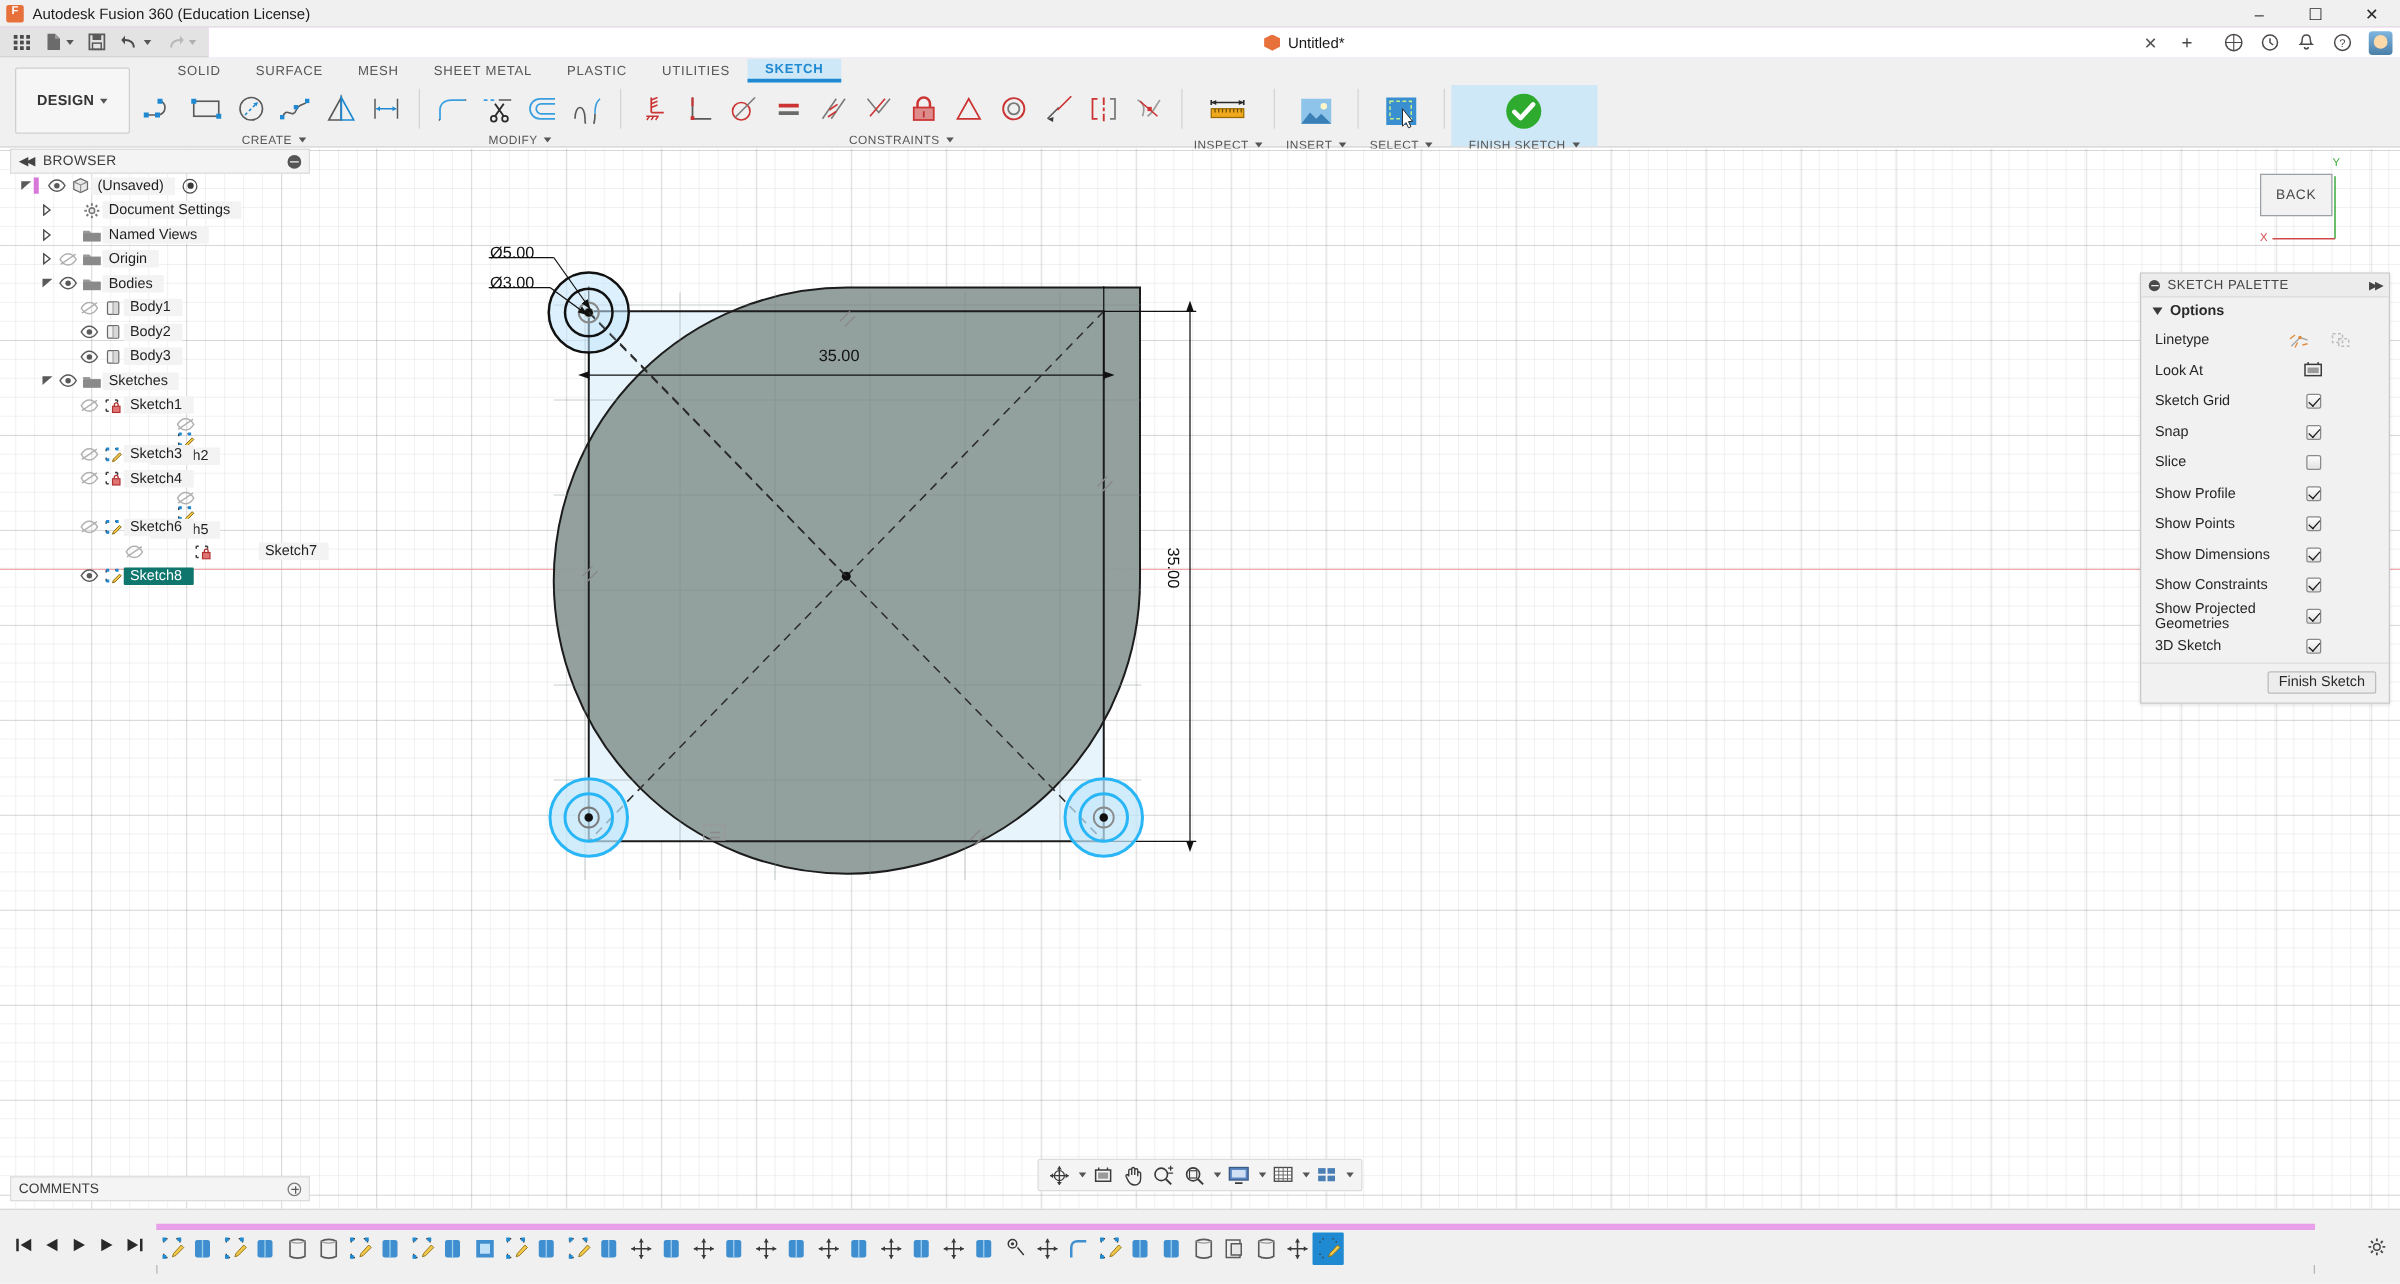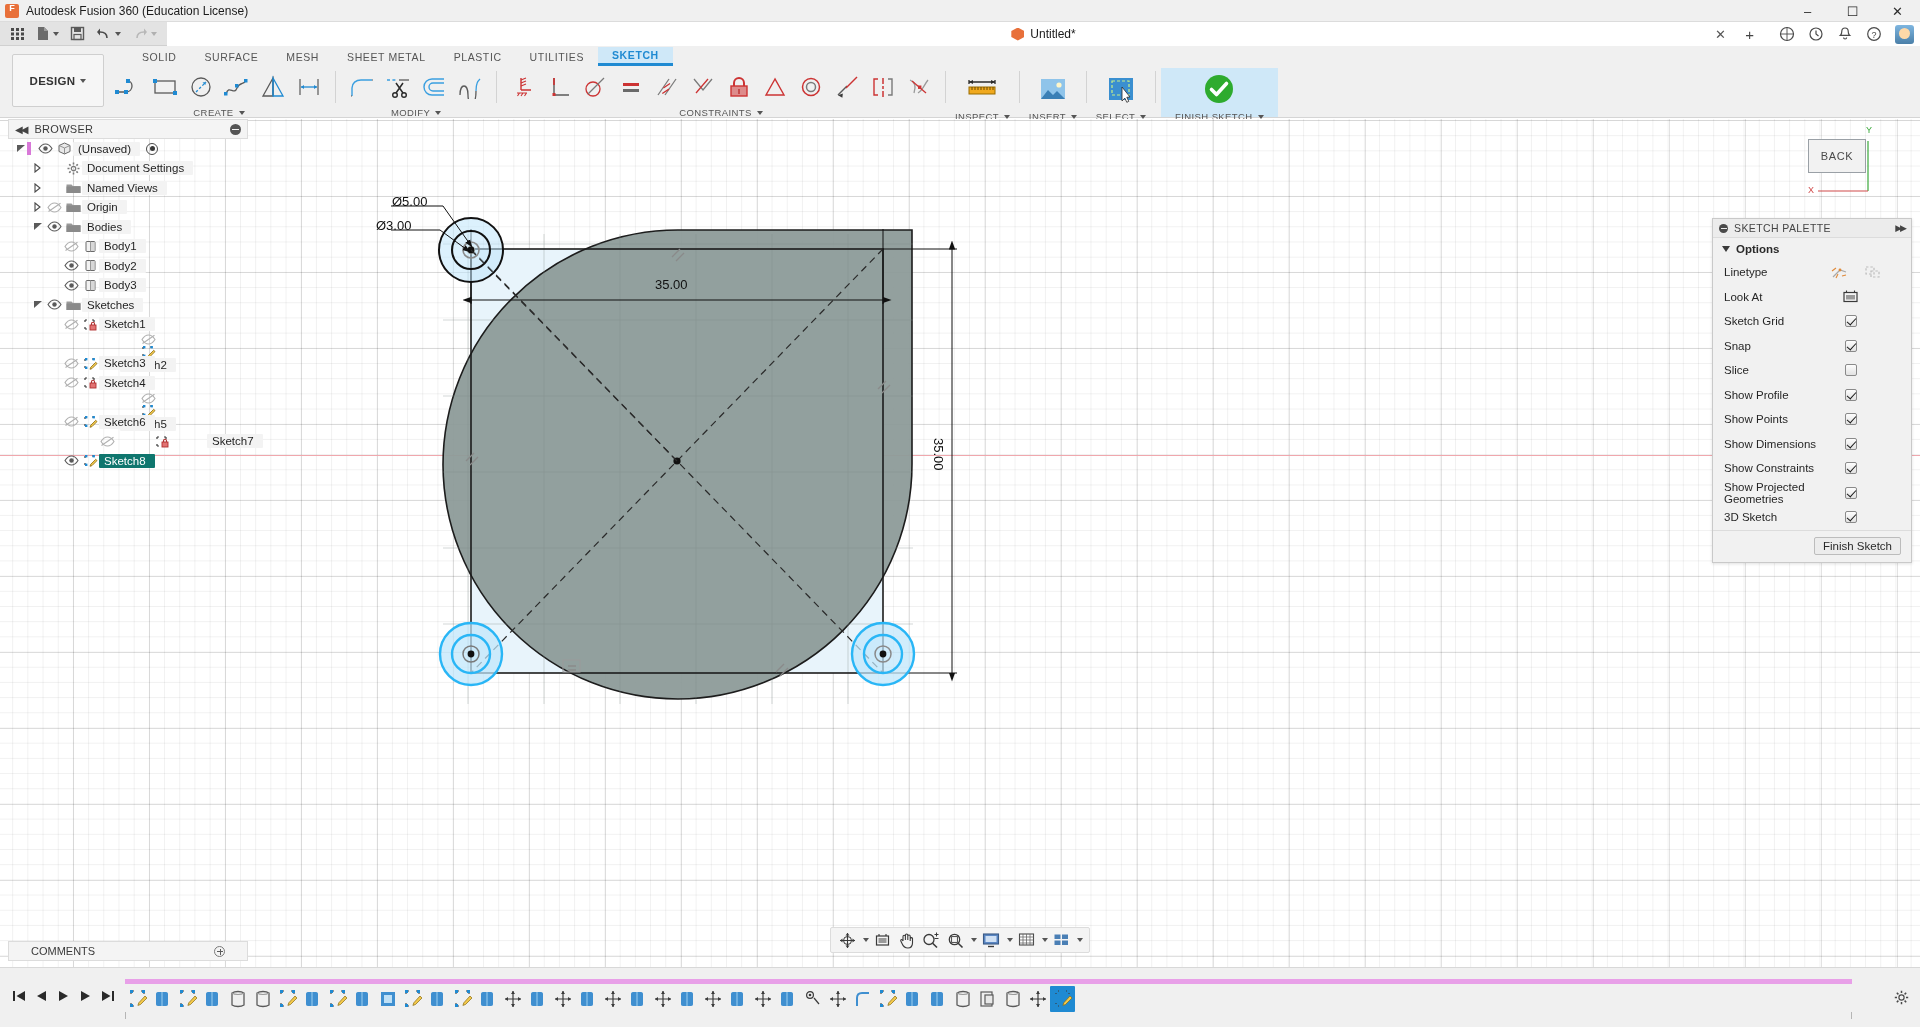--- a/index.html
+++ b/index.html
@@ -153,21 +153,21 @@
     position:absolute; left:50%; transform:translateX(-50%); bottom:14px;
     height:26px; background:#f4f4f4; border:1px solid #dcdcdc; border-radius:2px;
     display:flex; align-items:center; padding:0 6px; gap:3px; z-index:20;
   }
   .nbtn{ height:22px;min-width:20px;display:flex;align-items:center;justify-content:center;
          padding:0 2px;cursor:pointer;border-radius:2px;}
   
   #comments{
     position:absolute; left:8px; bottom:6px; width:240px; height:20px;
     background:#f4f4f4; border:1px solid #dcdcdc; display:flex; align-items:center;
-    padding:0 22px; z-index:20;
+    padding:0 6px; z-index:20;
   }
   #comments .ttl{ font-size:11px; color:#3a3a3a; flex:1;}
   .circ-plus{ width:11px;height:11px;border:1px solid #7a7a7a;border-radius:50%;
               position:relative;cursor:pointer;}
   .circ-plus::before,.circ-plus::after{content:"";position:absolute;background:#5a5a5a;}
   .circ-plus::before{left:4.5px;top:2px;width:1px;height:6px;}
   .circ-plus::after{left:2px;top:4.5px;width:6px;height:1px;}
   
   #timeline{
     position:absolute; left:0; right:0; bottom:0; height:60px; background:#f0f0f0;
@@ -624,21 +624,21 @@
         <path d="M466 342l8-8M470 346l8-8"></path>
         <path d="M568 547l8 0M568 551l8 0"></path>
         <path d="M776 553l8-8M780 557l8-8"></path>
       </g>
       <rect x="563" y="541" width="17" height="12" fill="none" stroke="#9a9a9a" stroke-width="1"></rect>
     </svg>
 
     <div style="position:absolute;left:655px;top:158px;font-size:13px;color:#111;">35.00</div>
     <div style="position:absolute;left:931px;top:319px;font-size:13px;color:#111;writing-mode:vertical-rl;">35.00</div>
     <div style="position:absolute;left:392px;top:75px;font-size:13px;color:#111;">Ø5.00</div>
-    <div style="position:absolute;left:376px;top:99px;font-size:13px;color:#111;">Ø3.00</div>
+    <div style="position:absolute;left:392px;top:99px;font-size:13px;color:#111;">Ø3.00</div>
 
     <div id="viewcube">
       <svg width="92" height="78" viewBox="0 0 92 78" style="position:absolute;left:0;top:0;">
         <path d="M76 66V16" stroke="#3aa83a" stroke-width="1.2"></path>
         <path d="M76 66H26" stroke="#d04a4a" stroke-width="1.2"></path>
       </svg>
       <div style="position:absolute;left:74px;top:0px;font-size:9px;color:#3aa83a;">Y</div>
       <div style="position:absolute;left:16px;top:60px;font-size:9px;color:#d04a4a;">X</div>
       <div id="cube-face">BACK</div>
     </div>

